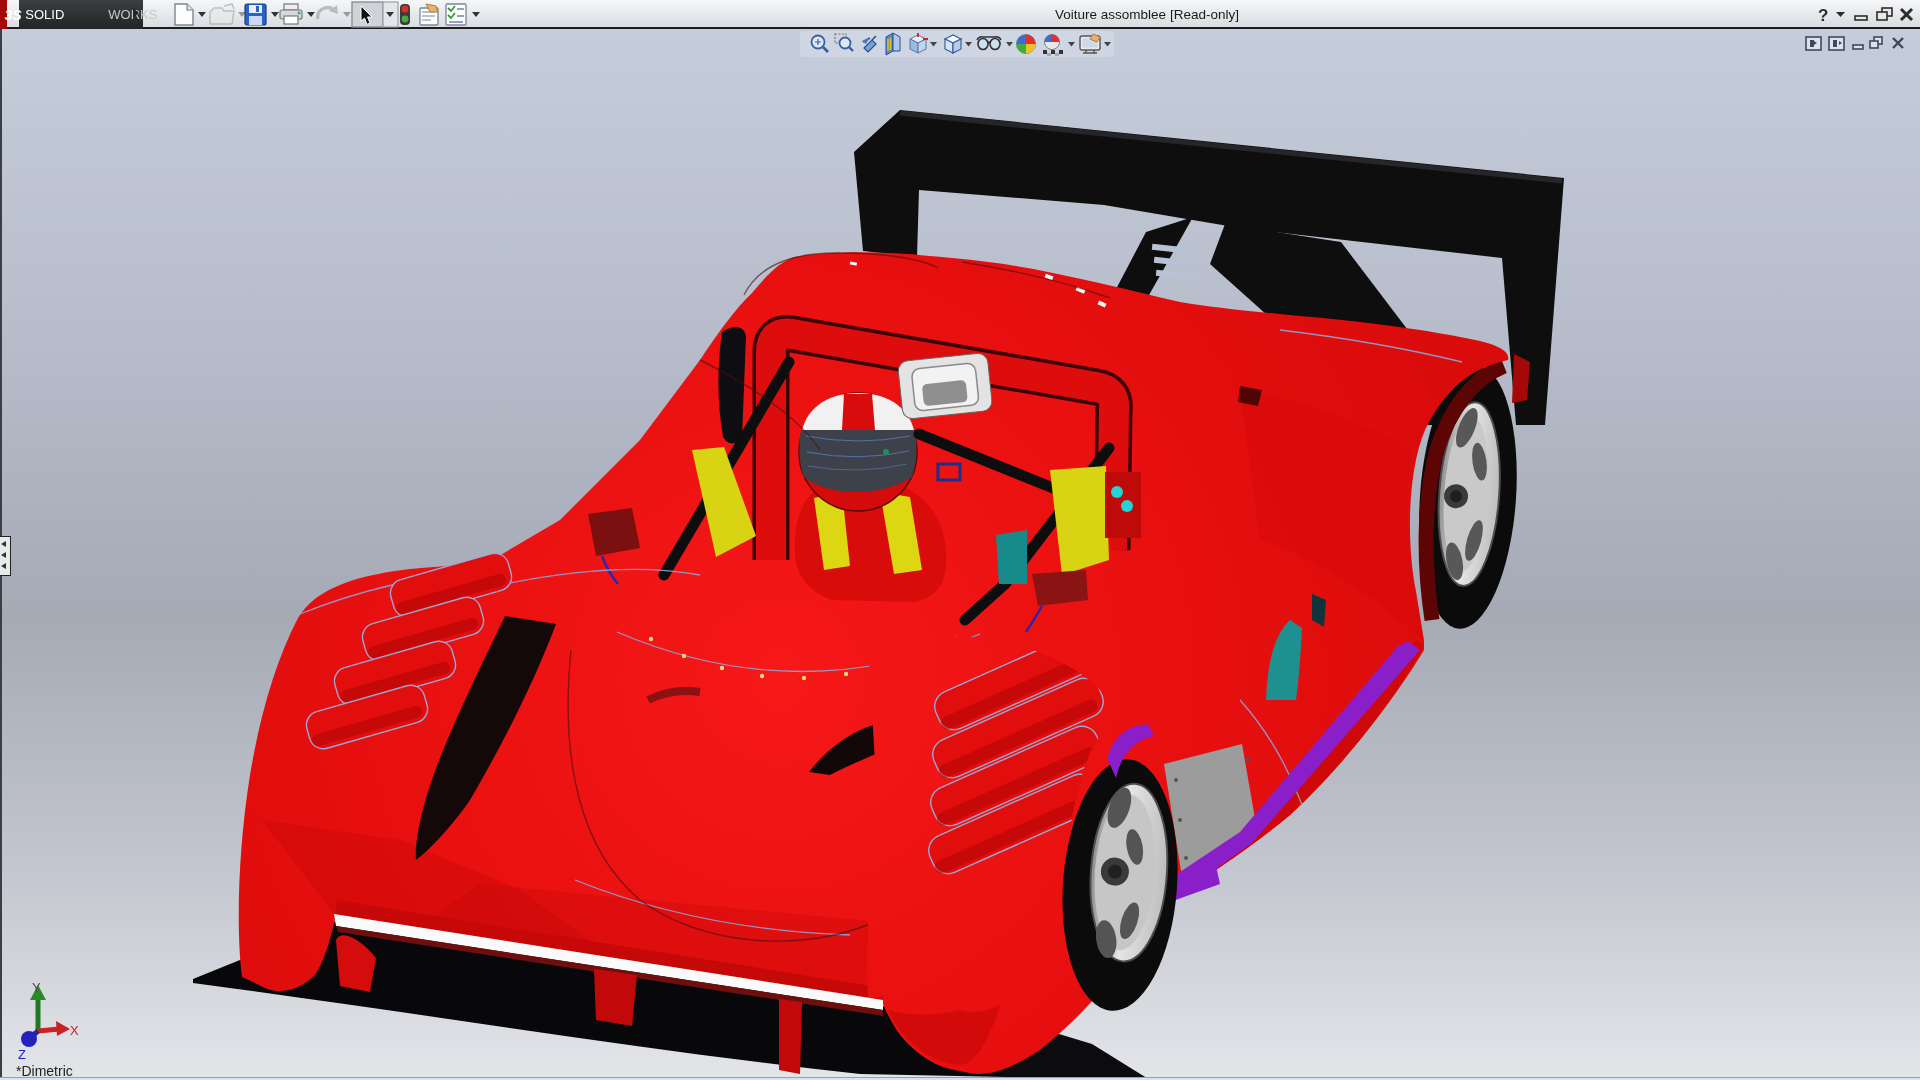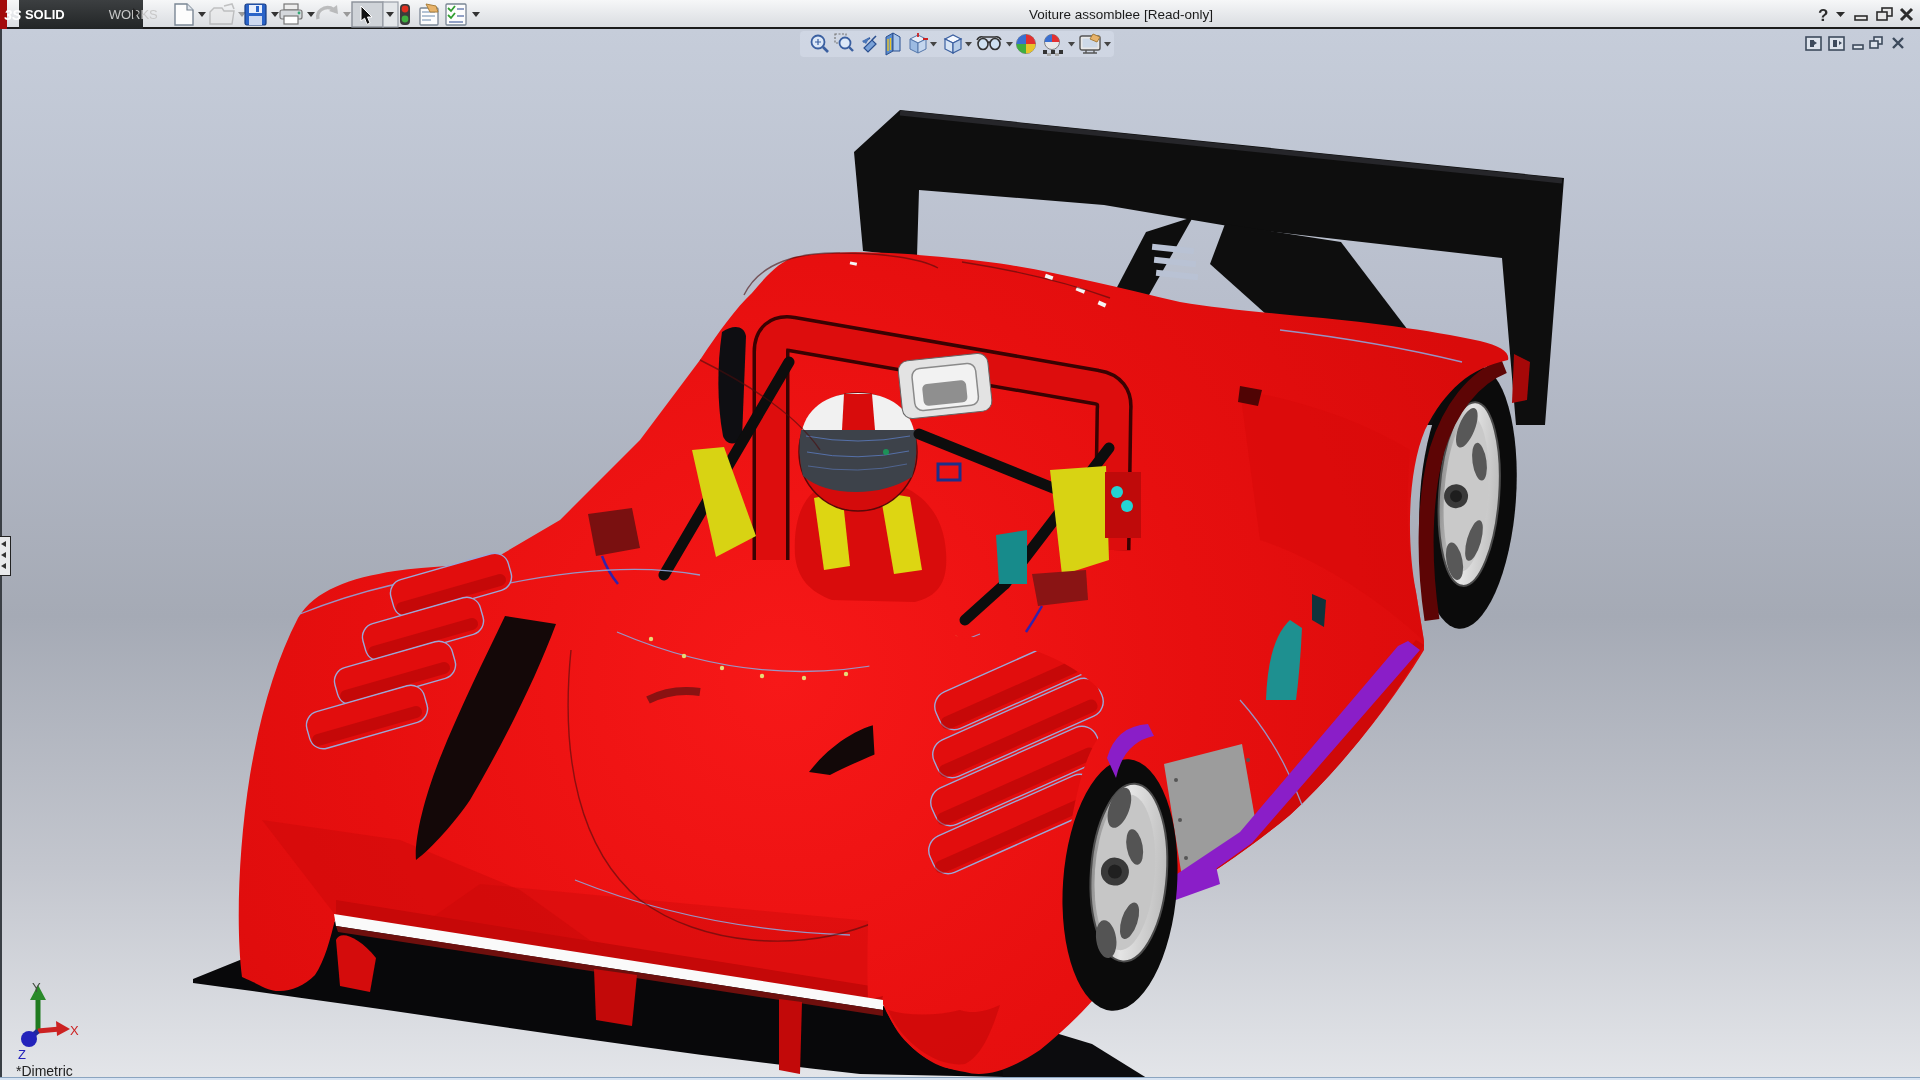--- a/index.html
+++ b/index.html
@@ -3,21 +3,21 @@
 <meta charset="utf-8">
 <style>
   html,body{margin:0;padding:0;width:1920px;height:1080px;overflow:hidden;
     font-family:"Liberation Sans",sans-serif;background:#e4e6ea;}
   .abs{position:absolute;}
   #titlebar{position:absolute;left:0;top:0;width:1920px;height:29px;
     background:linear-gradient(#f6f7f8,#e6e8eb 55%,#dadde1);border-bottom:2px solid #1b1b1b;box-sizing:border-box;}
   #redstrip{position:absolute;left:0;top:0;width:7px;height:29px;background:#a30b0b;}
   #swlogo{position:absolute;left:19px;top:0;width:124px;height:29px;background:linear-gradient(#3c3f41,#222526);
     color:#fff;display:flex;align-items:center;justify-content:center;}
-  #title{position:absolute;left:1001px;top:7px;width:240px;text-align:center;font-size:13.5px;color:#1a1a1a;}
+  #title{position:absolute;left:1027px;top:7px;width:240px;text-align:center;font-size:13.5px;color:#1a1a1a;}
 </style>
 </head>
 <body>
 
 <svg class="abs" style="left:0;top:0" width="1920" height="1080" viewBox="0 0 1920 1080" xmlns="http://www.w3.org/2000/svg">
 <defs>
   <linearGradient id="bg" x1="0" y1="29" x2="0" y2="1078" gradientUnits="userSpaceOnUse">
     <stop offset="0" stop-color="#c6cdda"></stop>
     <stop offset="0.28" stop-color="#b7bdcb"></stop>
     <stop offset="0.56" stop-color="#a5aab5"></stop>
@@ -282,21 +282,21 @@
   <circle cx="29" cy="1039" r="8" fill="#2323bb"></circle>
   <text x="18" y="1059" font-size="13" fill="#2323bb" font-family="Liberation Sans">Z</text>
 </g>
 <text x="16" y="1076" font-size="14" fill="#222" font-family="Liberation Sans">*Dimetric</text>
 </svg>
 
 <div id="titlebar"></div>
 <div id="redstrip"></div>
 <div id="swlogo">
   <span style="font-style:italic;font-weight:bold;font-size:14px;">3S</span>
-  <span style="font-weight:bold;font-size:13px;">&nbsp;SOLID</span>
+  <span style="font-weight:normal;font-size:13px;">&nbsp;SOLID</span>
     <span style="font-size:13px;color:#c8c8c8;margin-left:44px;">WORKS</span>
 </div>
 <div class="abs" style="left:133px;top:8px;width:0;height:0;border-left:6px solid #222;border-top:5px solid transparent;border-bottom:5px solid transparent;"></div>
 <div id="title">Voiture assomblee [Read-only]</div>
 
 <svg class="abs" style="left:0;top:0" width="1920" height="60" viewBox="0 0 1920 60" xmlns="http://www.w3.org/2000/svg">
 
   <g transform="translate(173,4)">
     <path d="M2,0 L14,0 L20,6 L20,21 L2,21 Z" fill="#fdfdfd" stroke="#7a8694" stroke-width="1.4"></path>
     <path d="M14,0 L14,6 L20,6" fill="#dfe5ec" stroke="#7a8694" stroke-width="1.2"></path>

